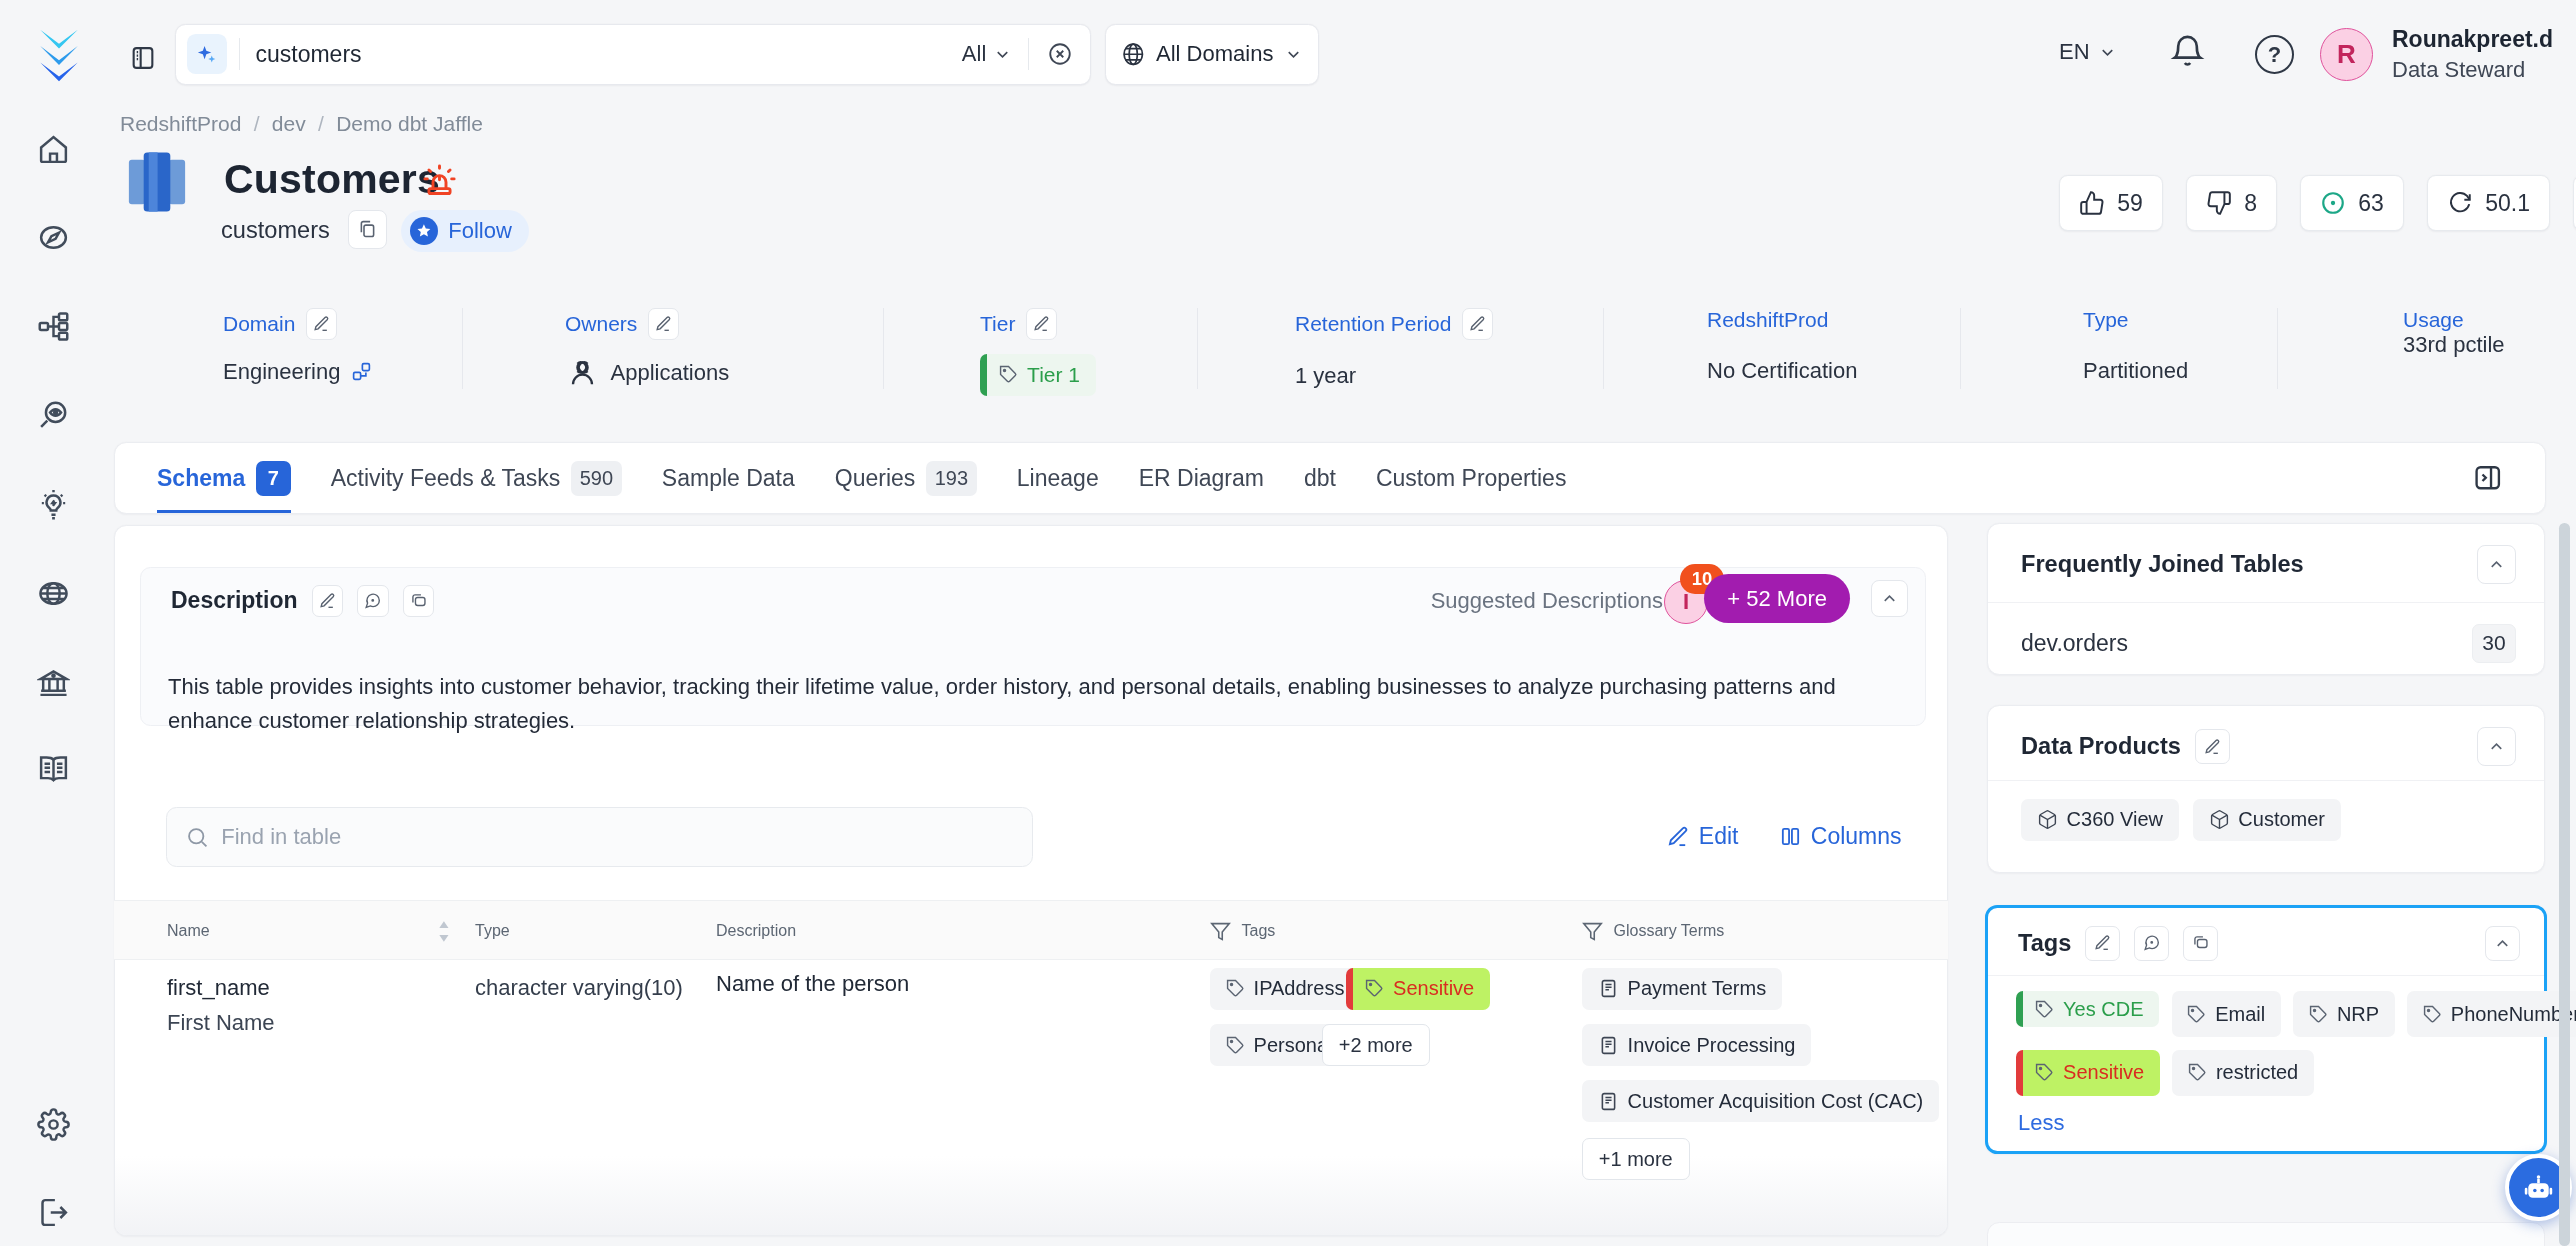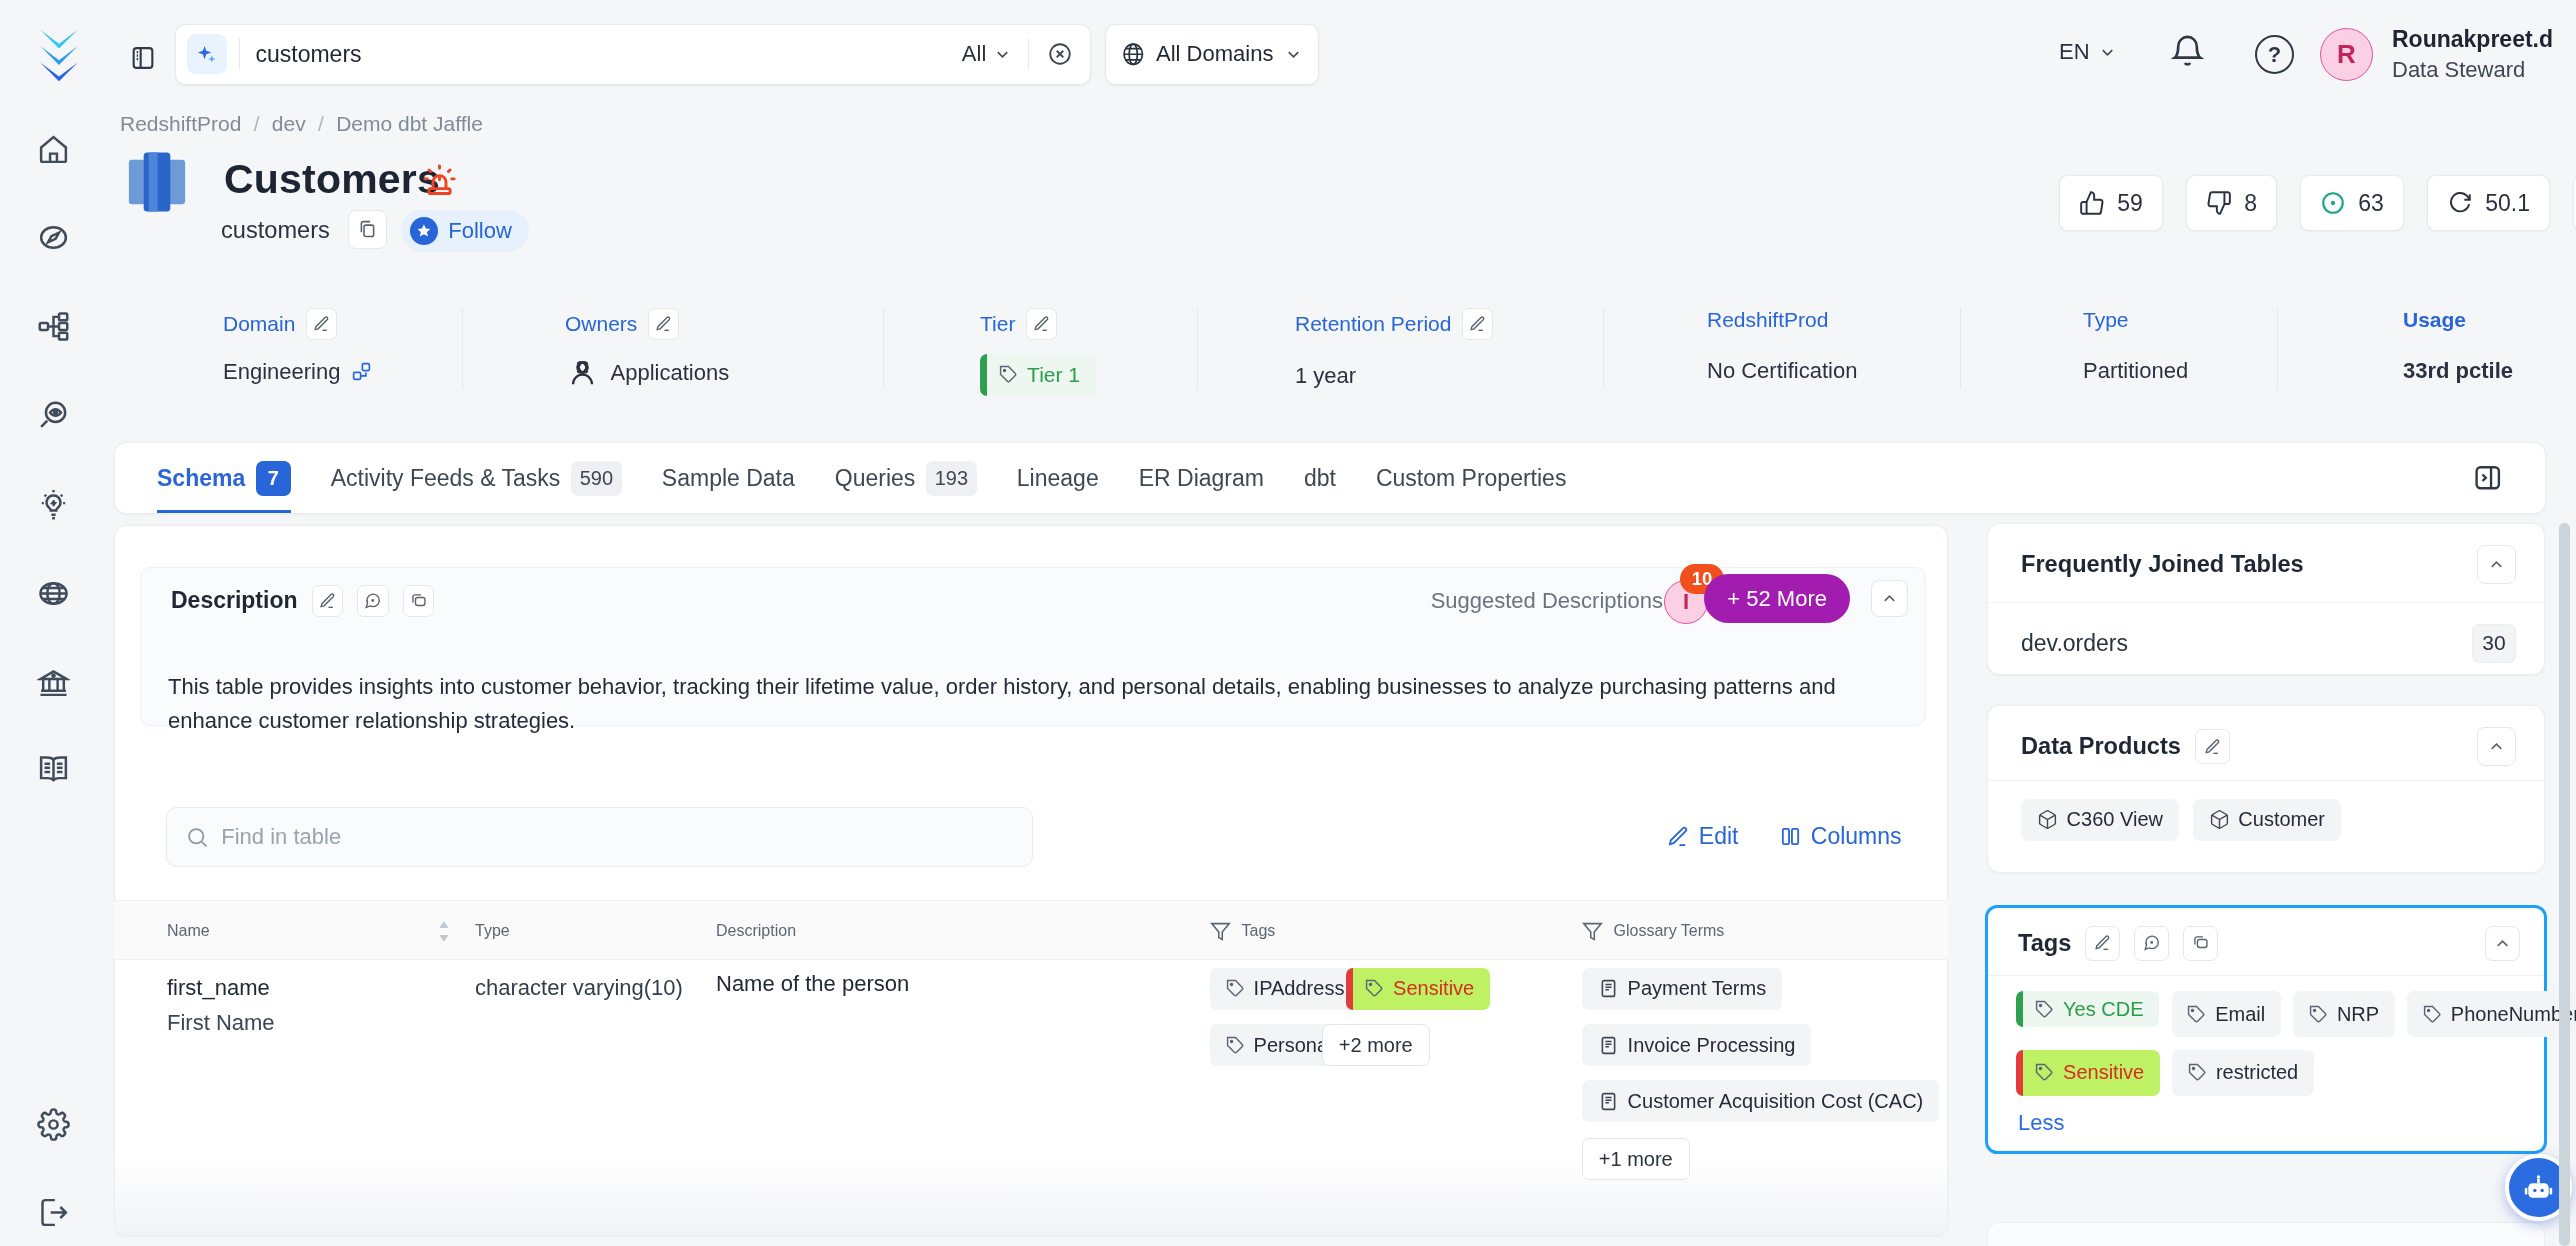--- a/index.html
+++ b/index.html
@@ -386,25 +386,25 @@
 
 <div class="abs" style="left:2083px;top:308px;">
   <div class="meta-label">
       <span>Type</span>
     </div>
   <div class="meta-value" style="margin-top:26px;">
       <span>Partitioned</span>
     </div>
 </div>
 
-<div class="abs" style="left:2403px;top:308px;font-weight:bold;">
+<div class="abs" style="left:2403px;top:308px;">
   <div class="meta-label">
       <span>Usage</span>
     </div>
-  <div class="meta-value" style="margin-top:26px;justify-content:center;">
+  <div class="meta-value" style="justify-content:center;">
       <span>33rd pctile</span>
     </div>
 </div>
 
 <div class="abs card tabbar">
   <div class="tab active">
     <span>Schema</span>
     <span class="tab-badge bluebg">7</span>
   </div>
   <div class="tab">

